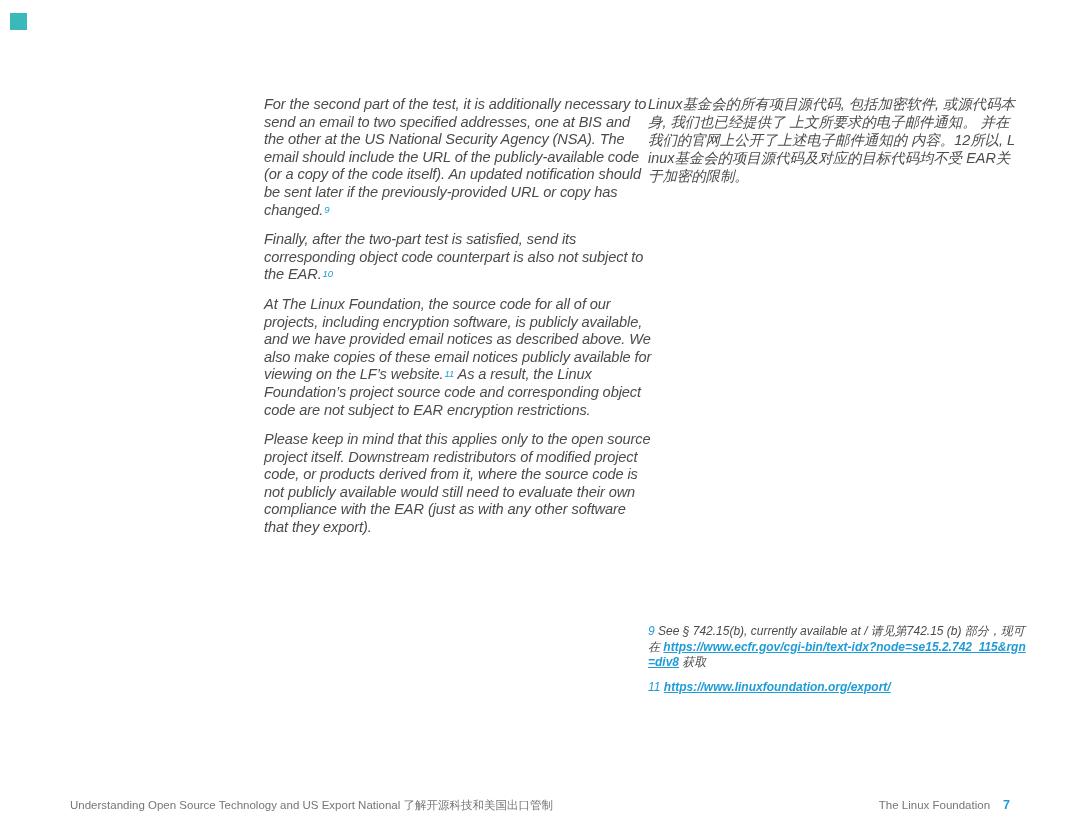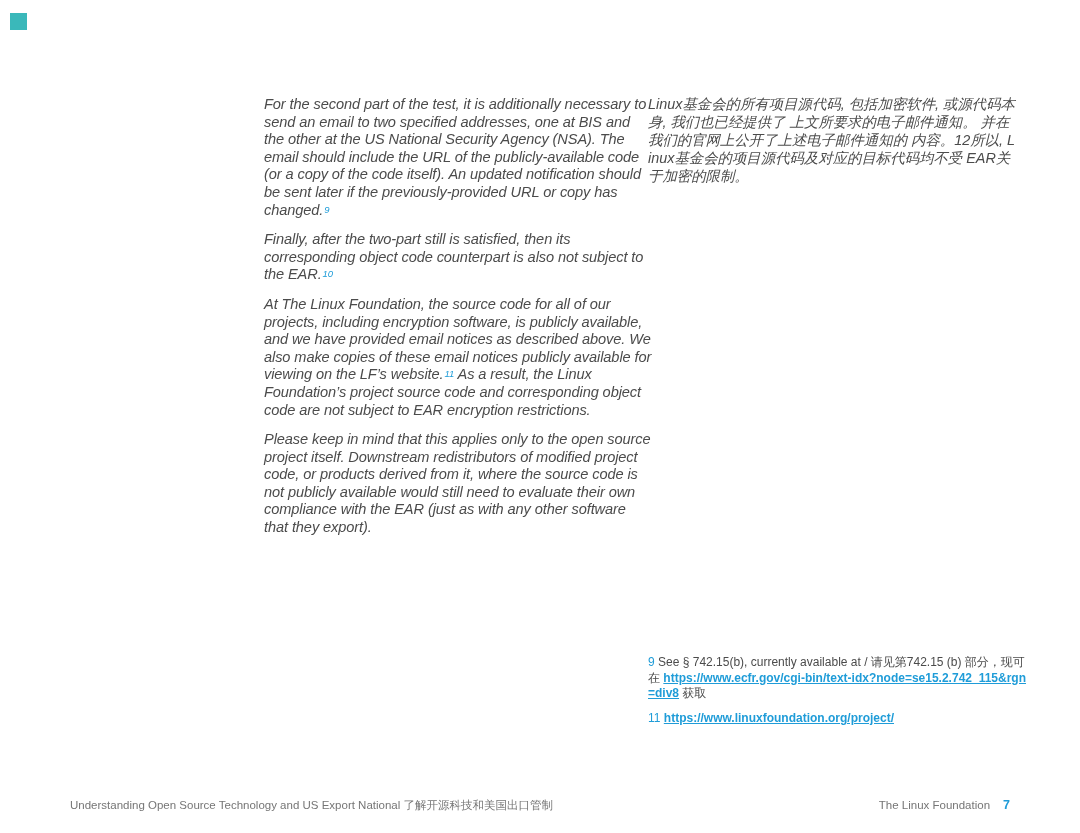--- a/index.html
+++ b/index.html
@@ -16,22 +16,22 @@
   .col { position:absolute; top:96px; color:#4b4b4b;font-style:italic; }
   .col-en { left:264px; width:388px; font-size:14.6px; line-height:17.6px; letter-spacing:-0.1px; }
   .col-zh { left:648px; width:374px; font-size:14.4px; line-height:17.9px; }
   .col-en p { margin:0 0 12px 0; }
   .col-zh p { margin:0 0 16px 0; }
   .sup {
     color:var(--link, #1f9cd8); font-size:9.5px;
     vertical-align:top; position:relative; top:-1px; margin-left:1px;
   }
   .footnotes {
-    position:absolute; left:648px; top:655px; width:378px;
-    font-size:12px; line-height:15.6px; color:#4b4b4b;
+    position:absolute; left:648px; top:624px; width:378px;
+    font-size:12px; line-height:15.6px; color:#4b4b4b;font-style:italic;
   }
   .fn { margin:0 0 9px 0; }
   .fn-num { color:var(--link, #1f9cd8); }
   .fn-link {
     color:var(--link, #1f9cd8); font-weight:bold; text-decoration:underline;
     word-break:break-all; cursor:pointer;
   }
   .footer {
     position:absolute; left:70px; right:70px; top:798px;
     font-size:11.5px; color:#767676;
@@ -41,30 +41,30 @@
     color:var(--link, #1f9cd8); font-weight:bold; font-size:12.5px; margin-left:13px;
   }
 </style>
 </head>
 <body>
 
 <div class="accent"></div>
 
 <div class="col col-en">
   <p><span>For the second part of the test, it is additionally necessary to send an email to two specified addresses, one at BIS and the other at the US National Security Agency (NSA). The email should include the URL of the publicly-available code (or a copy of the code itself). An updated notification should be sent later if the previously-provided URL or copy has changed.</span><span class="sup">9</span></p>
-  <p><span>Finally, after the two-part still is satisfied, then its corresponding object code counterpart is also not subject to the EAR.</span><span class="sup">10</span></p>
+  <p><span>Finally, after the two-part test is satisfied, send its corresponding object code counterpart is also not subject to the EAR.</span><span class="sup">10</span></p>
   <p><span>At The Linux Foundation, the source code for all of our projects, including encryption software, is publicly available, and we have provided email notices as described above. We also make copies of these email notices publicly available for viewing on the LF’s website.</span><span class="sup">11</span><span> As a result, the Linux Foundation’s project source code and corresponding object code are not subject to EAR encryption restrictions.</span></p>
   <p><span>Please keep in mind that this applies only to the open source project itself. Downstream redistributors of modified project code, or products derived from it, where the source code is not publicly available would still need to evaluate their own compliance with the EAR (just as with any other software that they export).</span></p>
 </div>
 
 <div class="col col-zh">
   <p><span>Linux基金会的所有项目源代码, 包括加密软件, 或源代码本身, 我们也已经提供了 上文所要求的电子邮件通知。 并在我们的官网上公开了上述电子邮件通知的 内容。12所以, L inux基金会的项目源代码及对应的目标代码均不受 EAR关于加密的限制。</span></p>
 </div>
 
 <div class="footnotes">
   <p class="fn"><span class="fn-num">9</span><span> See § 742.15(b), currently available at / 请见第742.15 (b) 部分，现可在 </span><a class="fn-link">https://www.ecfr.gov/cgi-bin/text-idx?node=se15.2.742_115&amp;rgn=div8</a><span> 获取</span></p>
-  <p class="fn"><span class="fn-num">11</span><span> </span><a class="fn-link">https://www.linuxfoundation.org/project/</a></p>
+  <p class="fn"><span class="fn-num">11</span><span> </span><a class="fn-link">https://www.linuxfoundation.org/export/</a></p>
 </div>
 
 <div class="footer">
   <span>Understanding Open Source Technology and US Export National 了解开源科技和美国出口管制</span>
   <span class="footer-right"><span>The Linux Foundation</span><span class="page-num">7</span></span>
 </div>
 
 </body></html>

